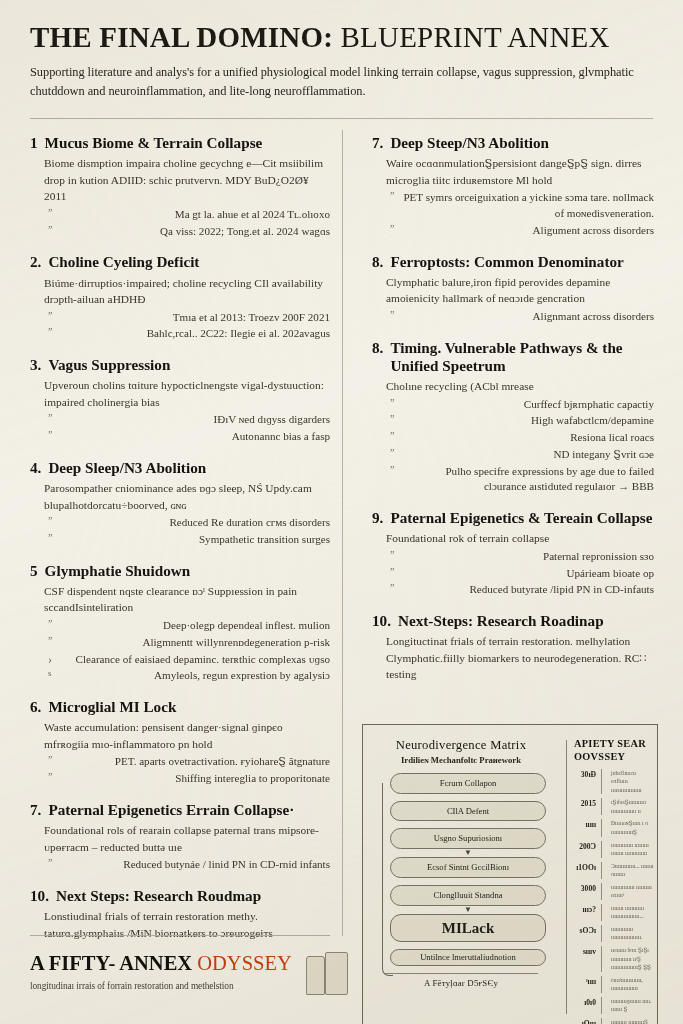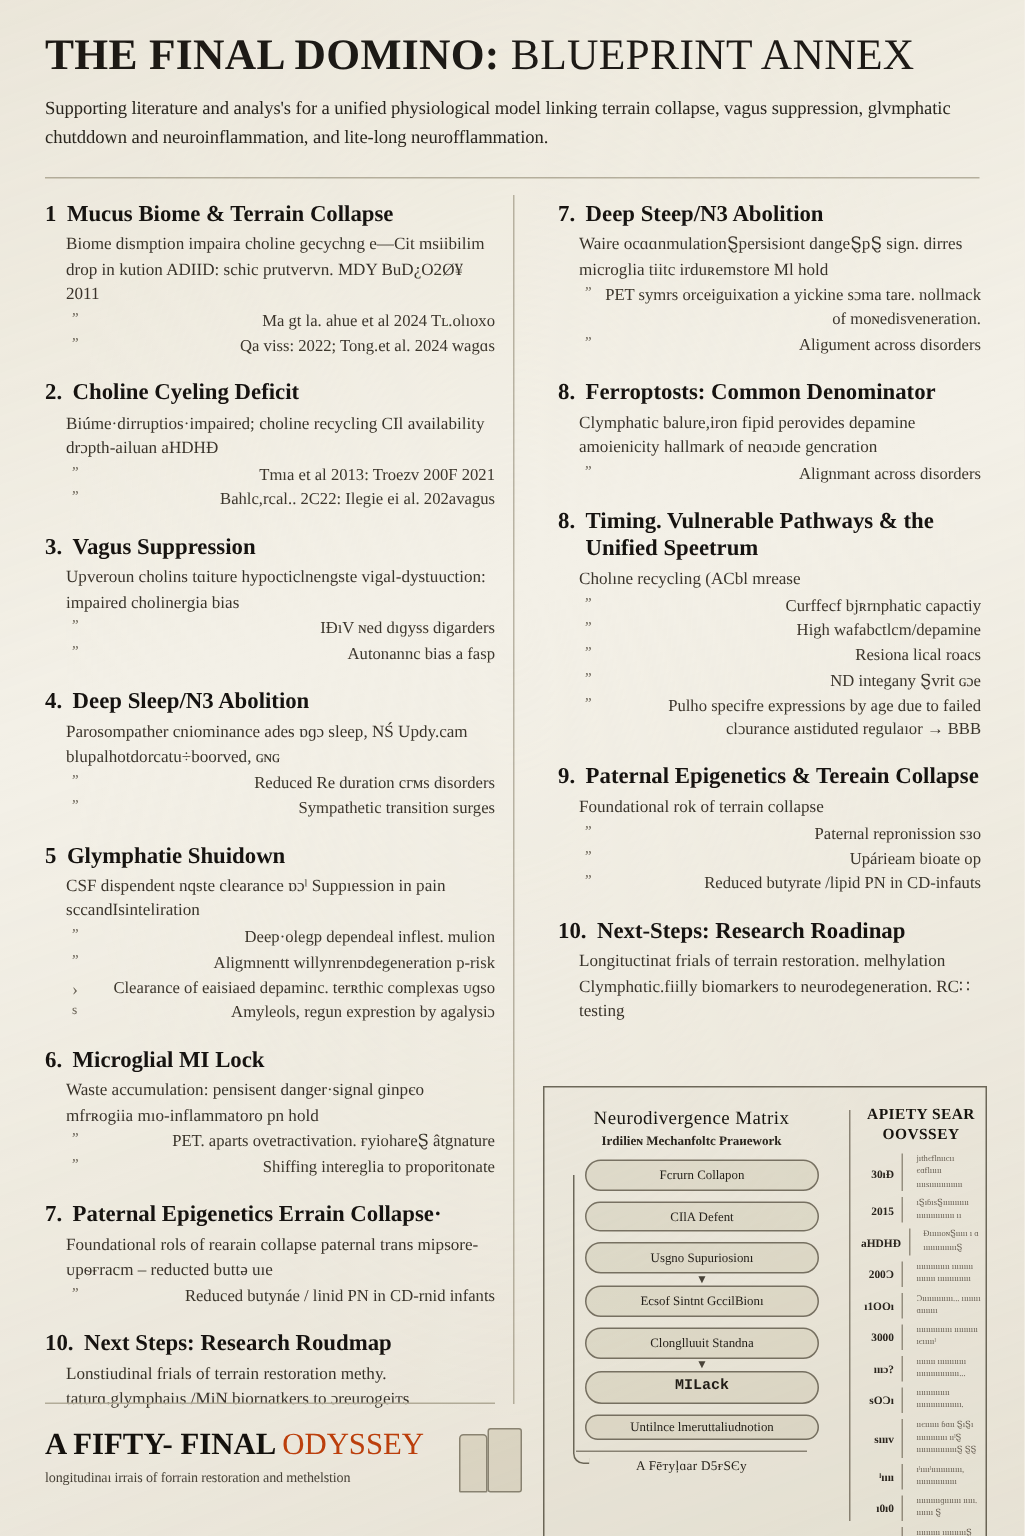--- a/index.html
+++ b/index.html
@@ -229,21 +229,21 @@
     border-radius: 11px;
     background: #e4e0d1;
     font-size: 8.6px;
     text-align: center;
     padding: 4px 4px;
     margin-bottom: 7px;
     color: #221e18;
     line-height: 1.25;
     box-sizing: border-box;
   }
-  .node.strong { font-weight: bold; font-size: 10px; font-family: Liberation Mono, monospace; }
+  .node.strong { font-weight: bold; font-size: 15px; }
   .node.two-line { padding: 2px 4px; }
   .arrow-down {
     text-align: center;
     font-size: 8px;
     line-height: 4px;
     margin: -5px 0 2px 0;
     color: #4b463c;
   }
   .flow-foot-rule {
     margin: 2px 8px 4px 8px;
@@ -252,31 +252,31 @@
   .flow-foot {
     font-size: 8.8px;
     text-align: center;
     color: #2a251e;
     letter-spacing: .2px;
   }
 
   .time-title {
     font-size: 10.3px;
     font-weight: bold;
-    text-align: center;
+    text-align: left;
     line-height: 1.25;
     margin: 0 0 5px 0;
     letter-spacing: .3px;
     color: #17140f;
   }
   .time-row {
     display: flex;
     gap: 5px;
     margin-bottom: 4px;
-    align-items: center;
+    align-items: flex-start;
   }
   .time-year {
     flex: 0 0 22px;
     font-size: 7.6px;
     font-weight: bold;
     color: #2a251e;
     text-align: right;
     padding-top: 1px;
   }
   .time-sep {
@@ -543,21 +543,21 @@
           <span class="time-year">30ıĐ</span>
           <span class="time-sep"></span>
           <span class="time-text">jıthєflnııcıı єɑflııııı ııııѕıııııııııııııı</span>
         </div>
         <div class="time-row">
           <span class="time-year">2015</span>
           <span class="time-sep"></span>
           <span class="time-text">ıⱾıɓıѕⱾııııııııııı ıııııııııııııııı ıı</span>
         </div>
         <div class="time-row">
-          <span class="time-year">aHDHĐ</span>
+          <span class="time-year">ııııı</span>
           <span class="time-sep"></span>
           <span class="time-text">ĐıııııoɴⱾııııı   ı ɑ ııııııııııııııⱾ</span>
         </div>
         <div class="time-row">
           <span class="time-year">200Ɔ</span>
           <span class="time-sep"></span>
           <span class="time-text">ıııııııııııııı ııııııııı ıııııııı ıııııııııııııı</span>
         </div>
         <div class="time-row">
           <span class="time-year">ı1OOı</span>
@@ -608,21 +608,21 @@
           <span class="promo-text">ɑıııııı ıııııııııııɑı ııııııııııııııˡııɑ ıˡııııııɑ</span>
         </div>
       </div>
 
     </div>
   </div>
 
   <div class="rule-bottom"></div>
   <div class="footer-left">
     <p class="footer-title">
-      <span class="f-dark">A FIFTY- FINAL</span>
+      <span class="f-dark">A FIFTY- ANNEX</span>
       <span class="f-red">ODYSSEY</span>
     </p>
     <p class="footer-sub">longitudinaı irraiѕ of forrain restoration and methelstion</p>
   </div>
   <div class="domino-mark">
     <span class="tile a"></span>
     <span class="tile b"></span>
   </div>
 
   <div class="paper-grain"></div>

